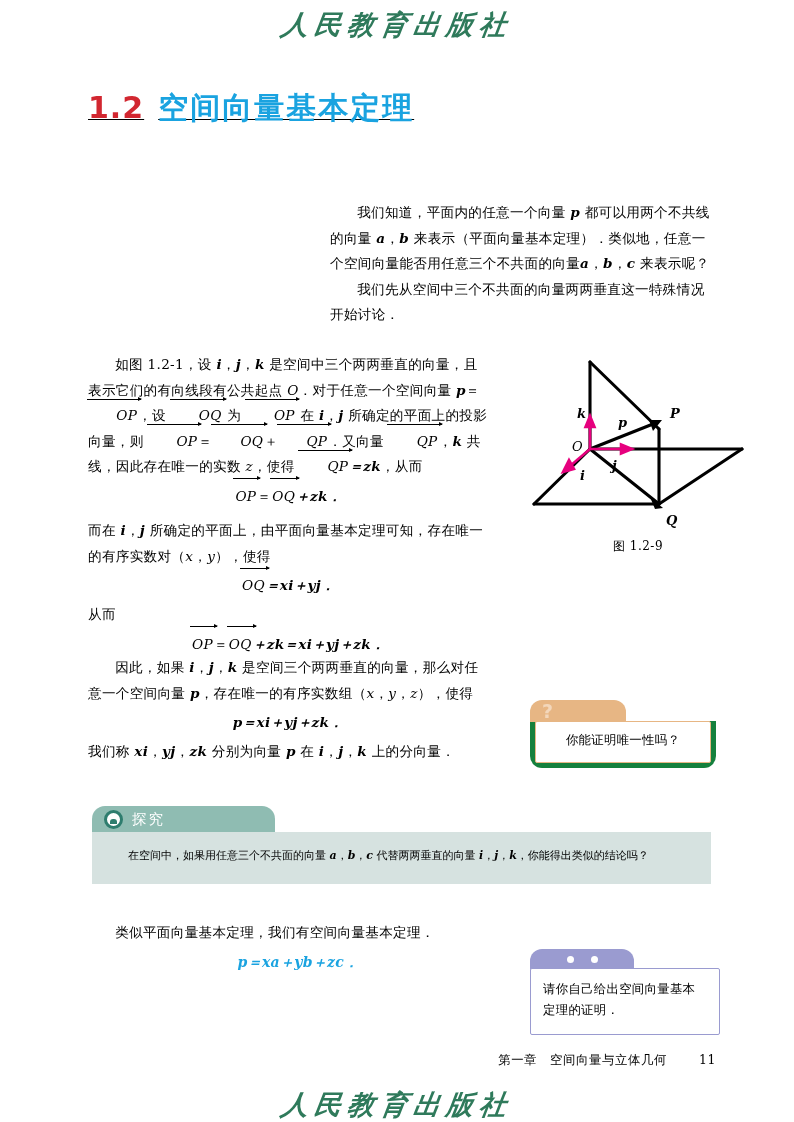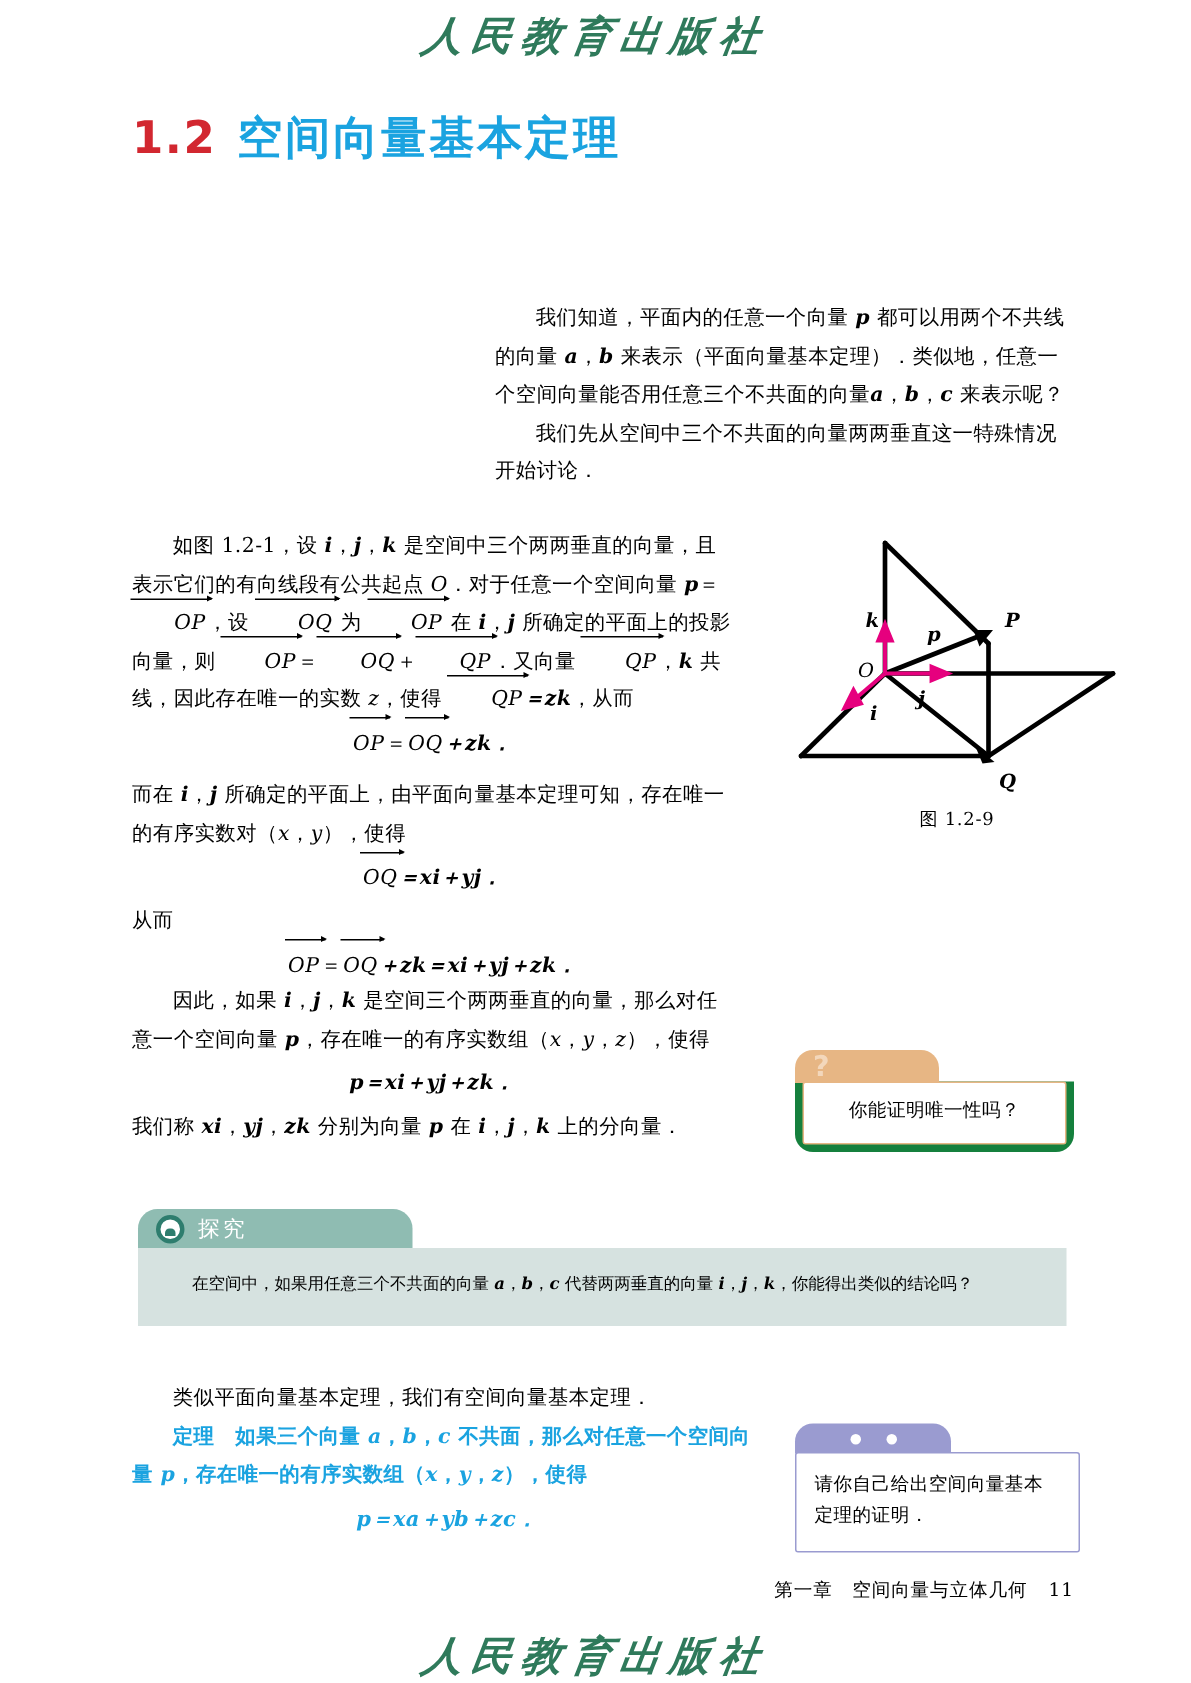--- a/index.html
+++ b/index.html
@@ -15,21 +15,21 @@
     position:absolute;left:0;right:0;text-align:center;
     color:#2f7a5b;font-family:"DejaVu Serif","Liberation Serif",serif;
     font-weight:bold;font-style:italic;letter-spacing:6px;
     font-size:27px;line-height:1;
     transform:skewX(-8deg);
   }
   .logo-top{top:11px;}
   .logo-bottom{top:1091px;}
 
   
-  .heading{position:absolute;left:88px;top:72px;white-space:nowrap;}
+  .heading{position:absolute;left:88px;top:88px;white-space:nowrap;text-decoration:underline;}
   .h-num{
     color:#d22730;font-size:30px;font-weight:bold;letter-spacing:1px;
     font-family:"DejaVu Sans","Liberation Sans",sans-serif;
   }
   .h-title{
     color:#1aa3e0;font-size:30px;font-weight:bold;margin-left:14px;
     letter-spacing:2px;
     font-family:"DejaVu Sans","Liberation Sans",sans-serif;
   }
 
@@ -135,21 +135,21 @@
   .blue{color:#1aa3e0;font-weight:bold;}
   .blue i{font-weight:bold;}
   .thm-eq{color:#1aa3e0;text-align:center;font-size:14px;margin-top:4px;font-weight:bold;}
 
   
   .footer{
     position:absolute;left:0;right:0;top:1052px;text-align:right;
     padding-right:78px;font-size:12.4px;letter-spacing:0.6px;
     font-family:"DejaVu Serif","Liberation Serif",serif;
   }
-  .footer .pg{margin-left:14px;}
+  .footer .pg{margin-left:32px;}
 </style>
 </head>
 <body>
 
 <div class="page">
 
   <div class="logo logo-top">人民教育出版社</div>
 
   <div class="heading">
     <span class="h-num">1.2</span><span class="h-title">空间向量基本定理</span>
@@ -248,21 +248,20 @@
   <div class="note note-purple">
     <div class="ptab">
       <span class="dot"></span>
       <span class="dot"></span>
     </div>
     <div class="note-body txt">请你自己给出空间向量基本定理的证明．</div>
   </div>
 
   <div class="after-explore txt">
     <div class="ind">类似平面向量基本定理，我们有空间向量基本定理．</div>
-    <div class="ind blue"><span>定理</span><span>　如果三个向量 </span><i>a</i>，<i>b</i>，<i>c</i><span> 不共面，那么对任意一个空间向量 </span><i>p</i><span>，存在唯一的有序实数组（</span><i>x</i>，<i>y</i>，<i>z</i><span>），使得</span></div>
     <div class="thm-eq"><i>p＝xa＋yb＋zc．</i></div>
   </div>
 
   <div class="footer">
     <span>第一章　空间向量与立体几何</span><span class="pg">11</span>
   </div>
 
   <div class="logo logo-bottom">人民教育出版社</div>
 
 </div>

